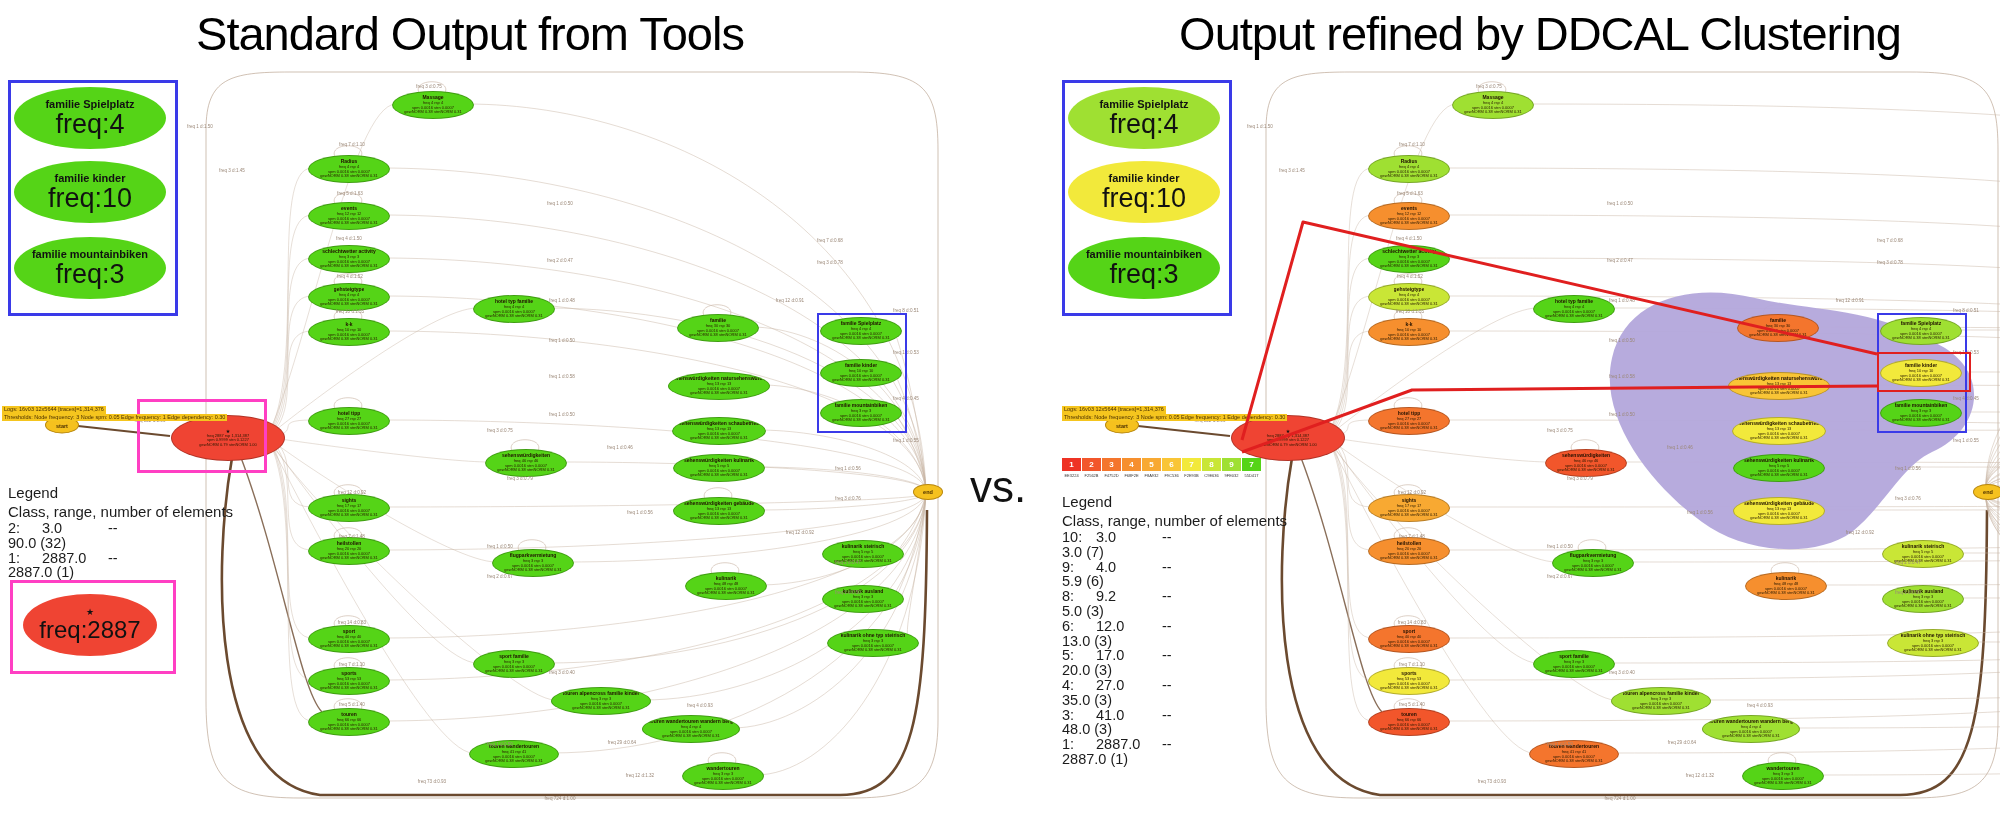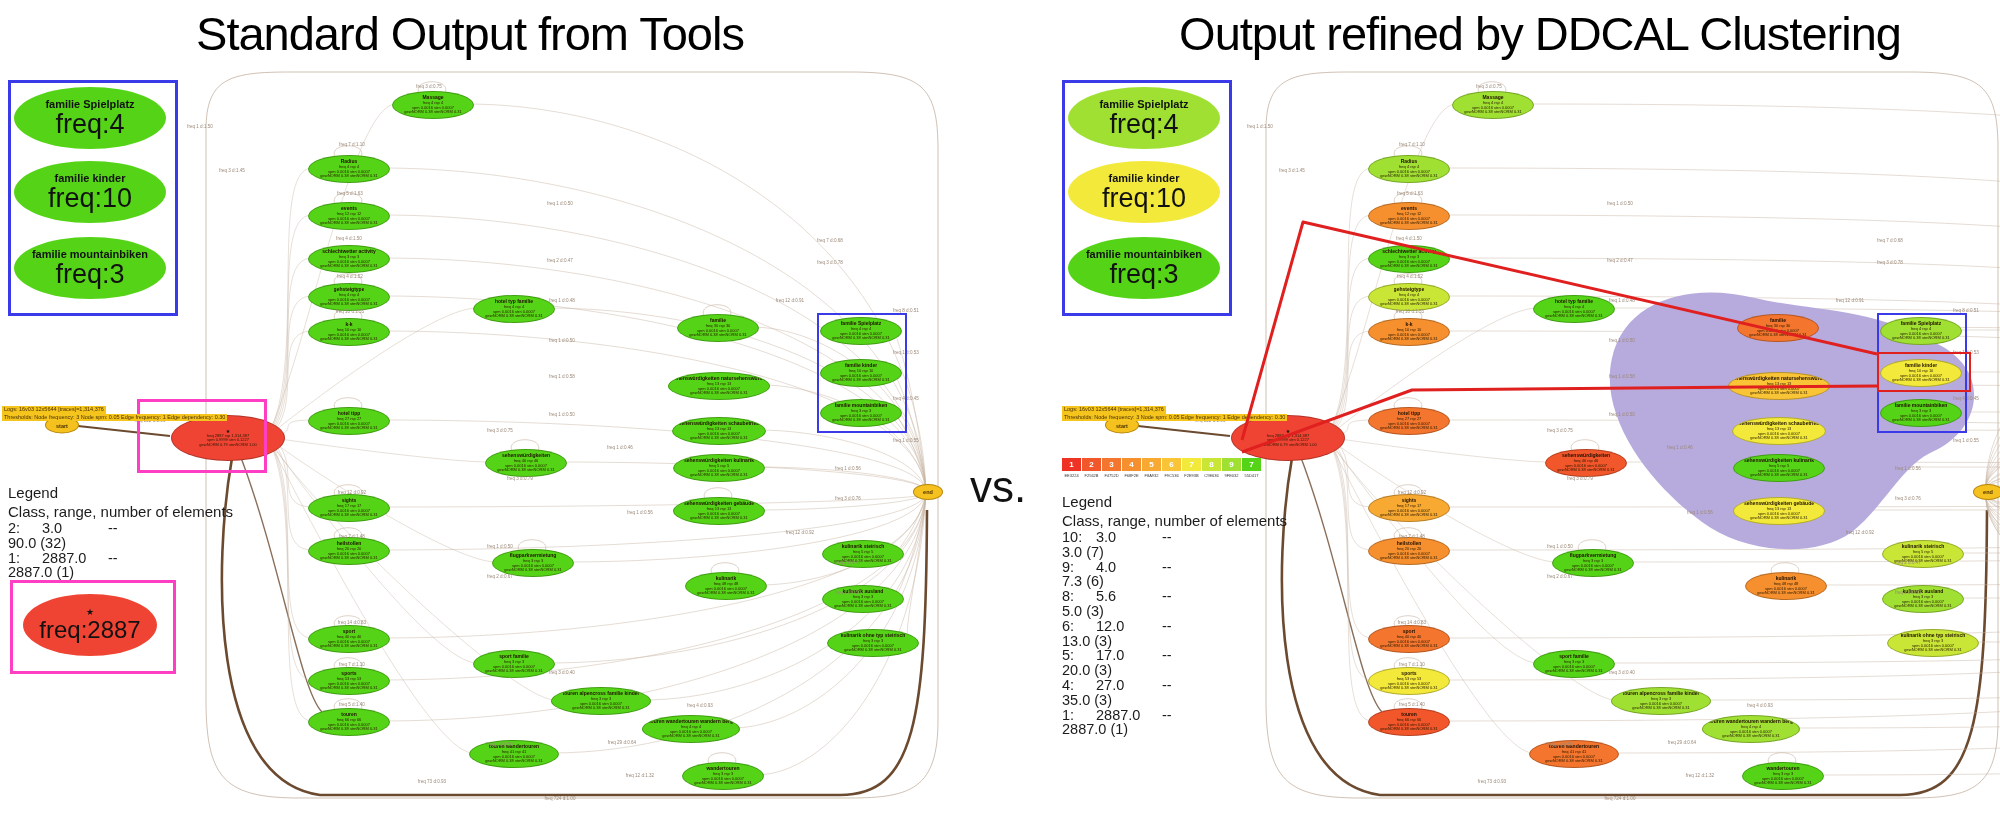--- a/index.html
+++ b/index.html
@@ -483,25 +483,26 @@
         <div class="callout-freq" style="">freq:3</div>
       </div>
       <div class="loglines" style="left:1062px;top:406px;">
         <div class="logline" style="">Logs: 16v03 12x5644 [traces]=1,314,376</div>
         <div class="logline" style="">Thresholds: Node frequency: 3  Node spm: 0.05  Edge frequency: 1  Edge dependency: 0.30</div>
       </div>
       <div class="legend" style="left:1062px;top:493px;">
         <div class="legend-title" style="">Legend</div>
         <div class="legend-sub" style="">Class, range, number of elements</div>
         <div class="legend-row" style=""><div class="c" style="">10:</div><div class="a" style="">3.0</div><div class="d" style="">--</div><div class="b" style="">3.0 (7)</div></div>
-        <div class="legend-row" style=""><div class="c" style="">9:</div><div class="a" style="">4.0</div><div class="d" style="">--</div><div class="b" style="">7.3 (6)</div></div>
-        <div class="legend-row" style=""><div class="c" style="">8:</div><div class="a" style="">5.6</div><div class="d" style="">--</div><div class="b" style="">5.0 (3)</div></div>
+        <div class="legend-row" style=""><div class="c" style="">9:</div><div class="a" style="">4.0</div><div class="d" style="">--</div><div class="b" style="">5.9 (6)</div></div>
+        <div class="legend-row" style=""><div class="c" style="">8:</div><div class="a" style="">9.2</div><div class="d" style="">--</div><div class="b" style="">5.0 (3)</div></div>
         <div class="legend-row" style=""><div class="c" style="">6:</div><div class="a" style="">12.0</div><div class="d" style="">--</div><div class="b" style="">13.0 (3)</div></div>
         <div class="legend-row" style=""><div class="c" style="">5:</div><div class="a" style="">17.0</div><div class="d" style="">--</div><div class="b" style="">20.0 (3)</div></div>
         <div class="legend-row" style=""><div class="c" style="">4:</div><div class="a" style="">27.0</div><div class="d" style="">--</div><div class="b" style="">35.0 (3)</div></div>
+        <div class="legend-row" style=""><div class="c" style="">3:</div><div class="a" style="">41.0</div><div class="d" style="">--</div><div class="b" style="">48.0 (3)</div></div>
         <div class="legend-row" style=""><div class="c" style="">1:</div><div class="a" style="">2887.0</div><div class="d" style="">--</div><div class="b" style="">2887.0 (1)</div></div>
       </div>
       <div class="scale" style="left:1062px;top:458px;">
         <div class="sq" style="background:#EE3224;">
           <div class="n" style="">1</div>
           <div class="h" style="">EE3224</div>
         </div>
         <div class="sq" style="background:#F2562B;">
           <div class="n" style="">2</div>
           <div class="h" style="">F2562B</div>

